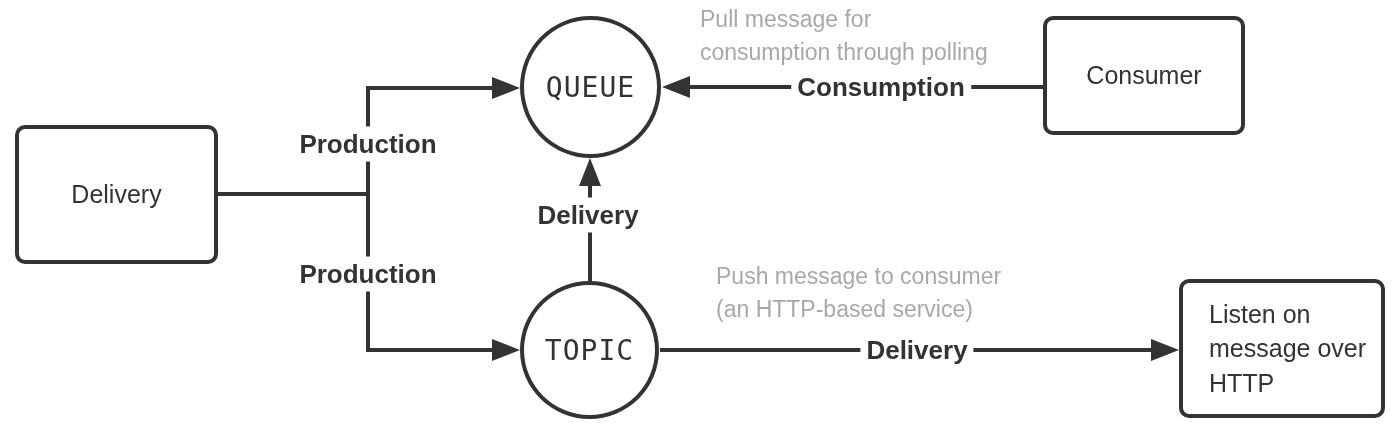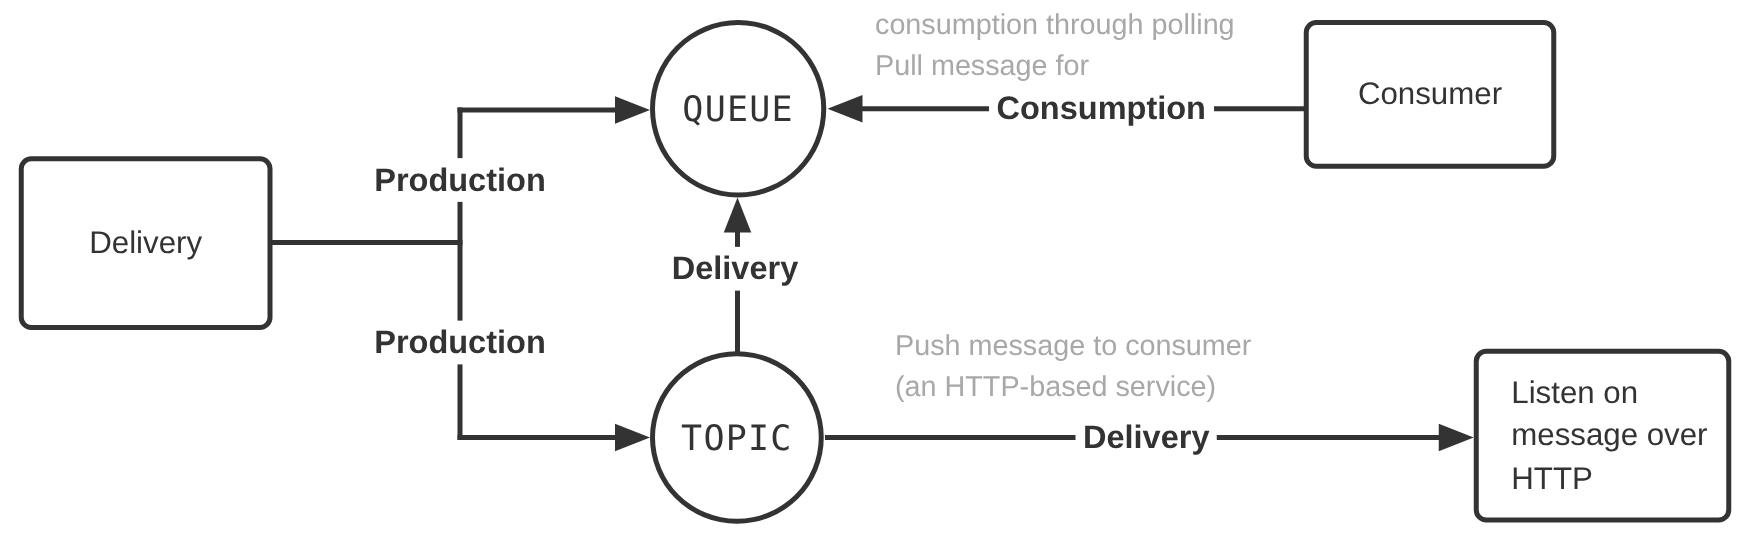--- a/index.html
+++ b/index.html
@@ -139,22 +139,22 @@
   <div class="arrow arrow-right ah-delivery-h"></div>
   <div class="arrow arrow-up ah-delivery-v"></div>
 
   <div class="edge-label lbl-production-1">Production</div>
   <div class="edge-label lbl-production-2">Production</div>
   <div class="edge-label lbl-consumption">Consumption</div>
   <div class="edge-label lbl-delivery-v">Delivery</div>
   <div class="edge-label lbl-delivery-h">Delivery</div>
 
   <div class="annotation ann-pull">
+    <div>Pull message for</div>
     <div>consumption through polling</div>
-    <div>Pull message for</div>
   </div>
   <div class="annotation ann-push">
     <div>Push message to consumer</div>
     <div>(an HTTP-based service)</div>
   </div>
 
   <div class="node rect node-producer">
     <span class="node-text">Delivery</span>
   </div>
 

